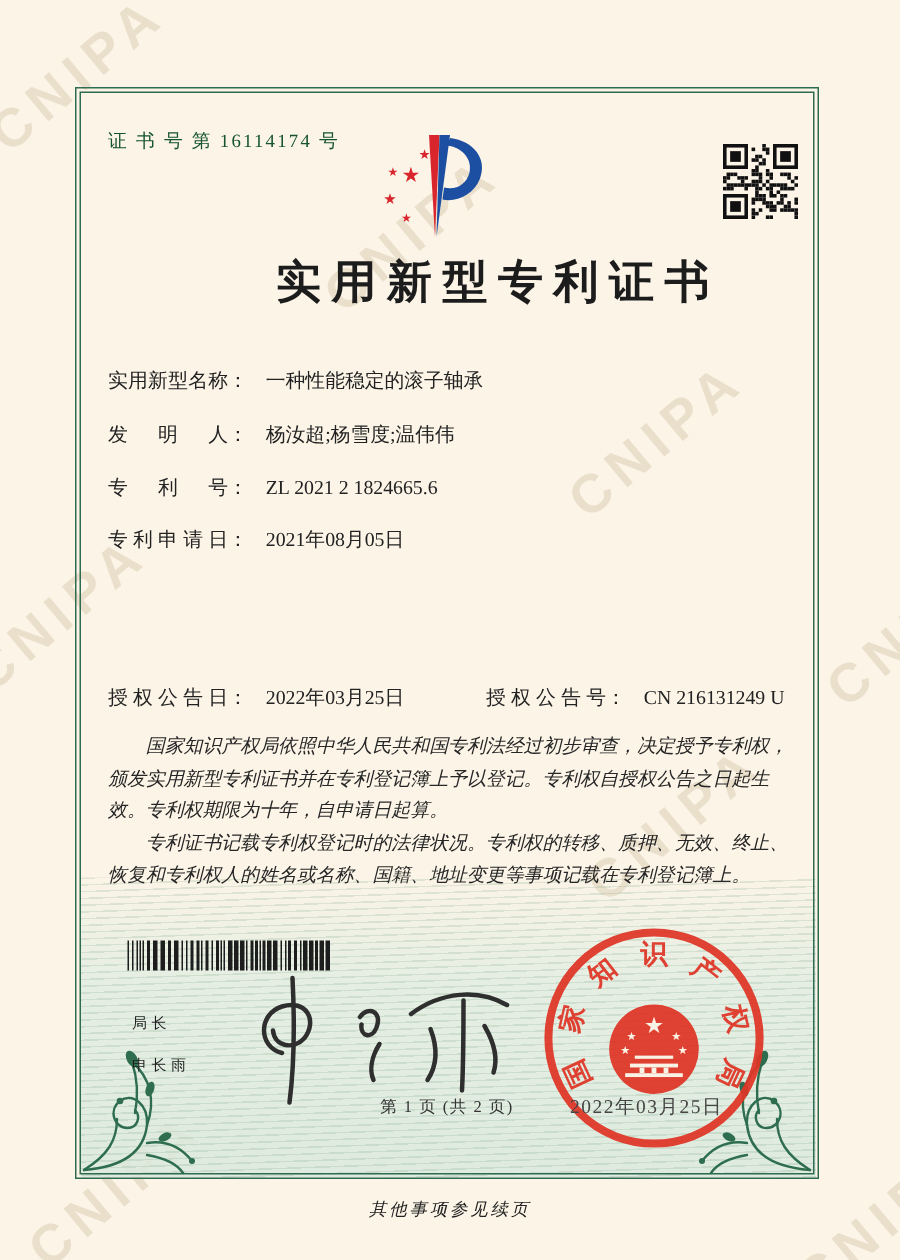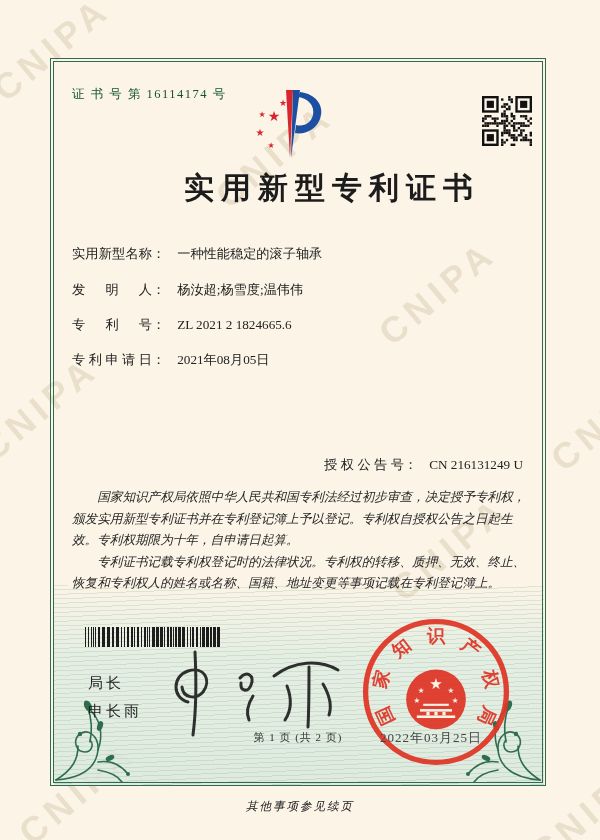--- a/index.html
+++ b/index.html
@@ -25,21 +25,21 @@
   .colon{display:inline-block;}
   .fval{margin-left:12px;}
   .r1{top:245px}.r2{top:281px}.r3{top:316px}.r4{top:351px}.r5{top:387px}.r6{top:422px}.r7{top:456px}
   .grant2{position:absolute;left:252px;top:0;white-space:nowrap;}
   .paras{position:absolute;left:72px;top:487px;width:458px;font-size:12.6px;line-height:21.5px;
       color:#262626;font-style:italic;}
   .paras p{margin:0;text-indent:2em;}
   .barcode{position:absolute;left:85px;top:627px;height:20px;display:flex;align-items:stretch;}
   .barcode div{background:#1d1d1d;}
   .signer{position:absolute;left:88px;top:669px;font-family:"Liberation Sans","DejaVu Sans",sans-serif;
-      font-size:15px;letter-spacing:3px;color:#1f1f1f;line-height:28px;}
+      font-size:10px;letter-spacing:3px;color:#1f1f1f;line-height:28px;}
   .signature{position:absolute;left:158px;top:642px;}
   .seal{position:absolute;left:356px;top:612px;}
   .sealdate{position:absolute;left:364px;top:729px;width:134px;font-size:13px;letter-spacing:1px;
       color:#454545;z-index:7;text-align:center;white-space:nowrap;}
   .pageno{position:absolute;left:50px;top:730px;width:496px;text-align:center;font-size:11px;color:#333;letter-spacing:1px;}
   .note{position:absolute;left:0;top:799px;width:600px;text-align:center;font-size:11.5px;
       color:#222;font-style:italic;letter-spacing:2px;}
   .orn{position:absolute;z-index:4;}
   .z5{z-index:5;}
 </style>
@@ -244,20 +244,23 @@
   <div class="row r2">
     <span class="flabel">发明人</span><span class="colon">：</span><span class="fval">杨汝超;杨雪度;温伟伟</span>
   </div>
   <div class="row r3">
     <span class="flabel">专利号</span><span class="colon">：</span><span class="fval">ZL 2021 2 1824665.6</span>
   </div>
   <div class="row r4">
     <span class="flabel">专利申请日</span><span class="colon">：</span><span class="fval">2021年08月05日</span>
   </div>
   <div class="row r7">
+    <span>
+      <span class="flabel">授权公告日</span><span class="colon">：</span><span class="fval">2022年03月25日</span>
+    </span>
     <span class="grant2">
       <span class="flabel">授权公告号</span><span class="colon">：</span><span class="fval">CN 216131249 U</span>
     </span>
   </div>
 
   <div class="paras">
     <p>国家知识产权局依照中华人民共和国专利法经过初步审查，决定授予专利权，颁发实用新型专利证书并在专利登记簿上予以登记。专利权自授权公告之日起生效。专利权期限为十年，自申请日起算。</p>
     <p>专利证书记载专利权登记时的法律状况。专利权的转移、质押、无效、终止、恢复和专利权人的姓名或名称、国籍、地址变更等事项记载在专利登记簿上。</p>
   </div>
 

